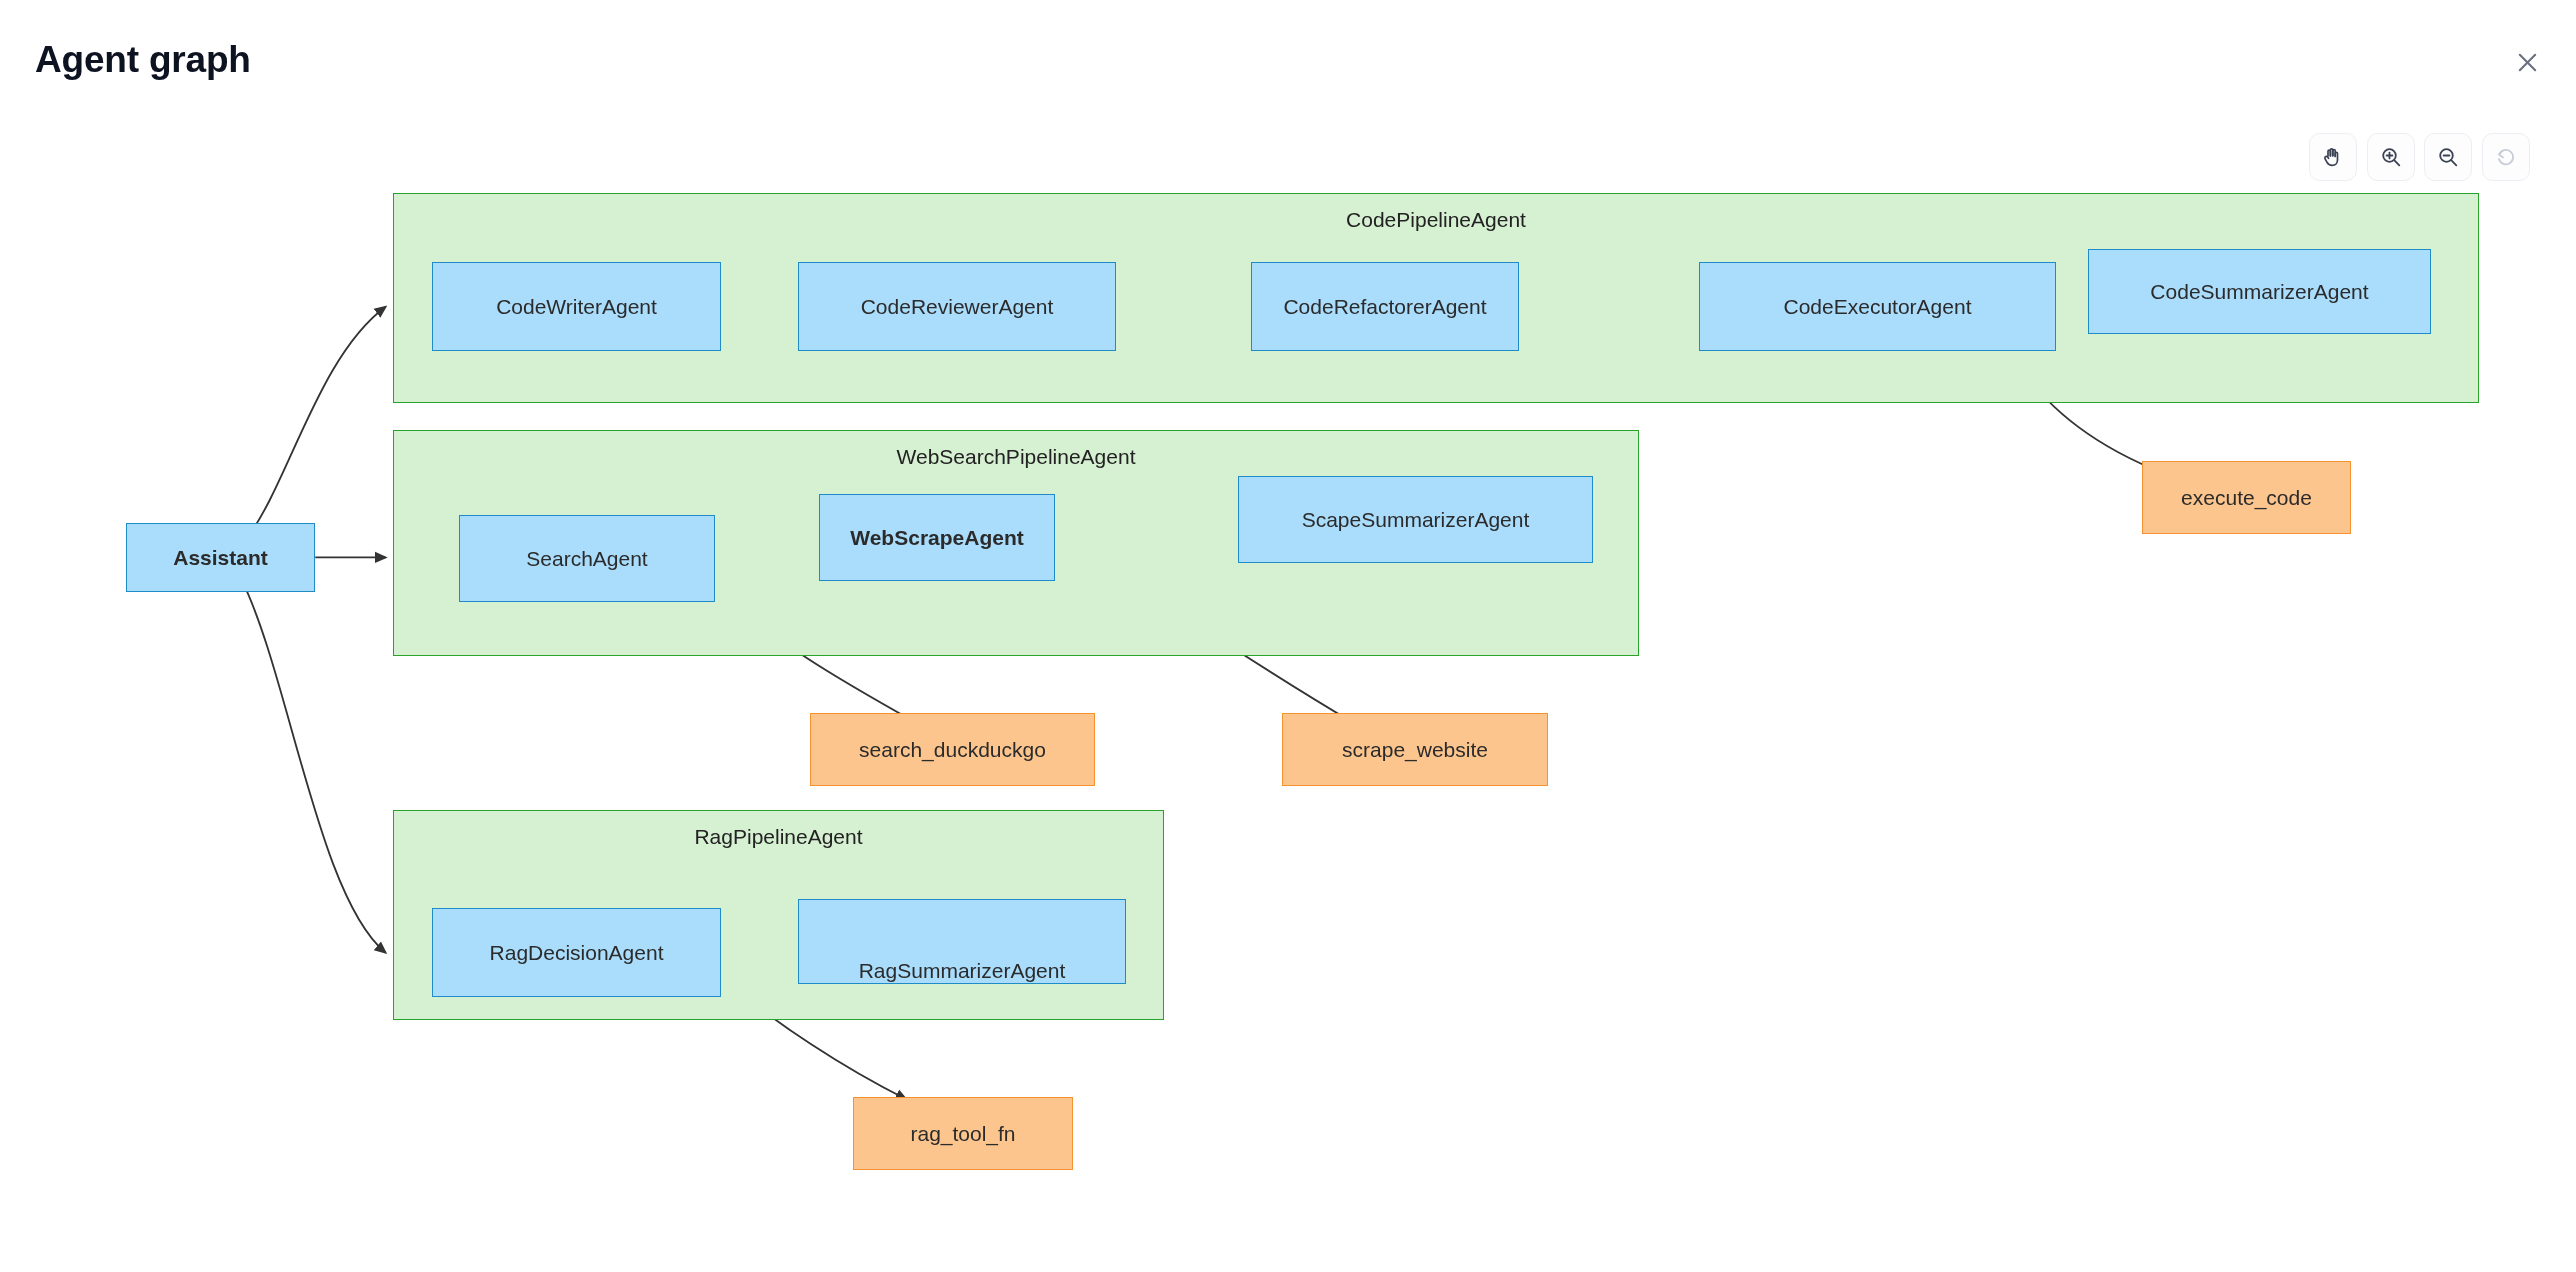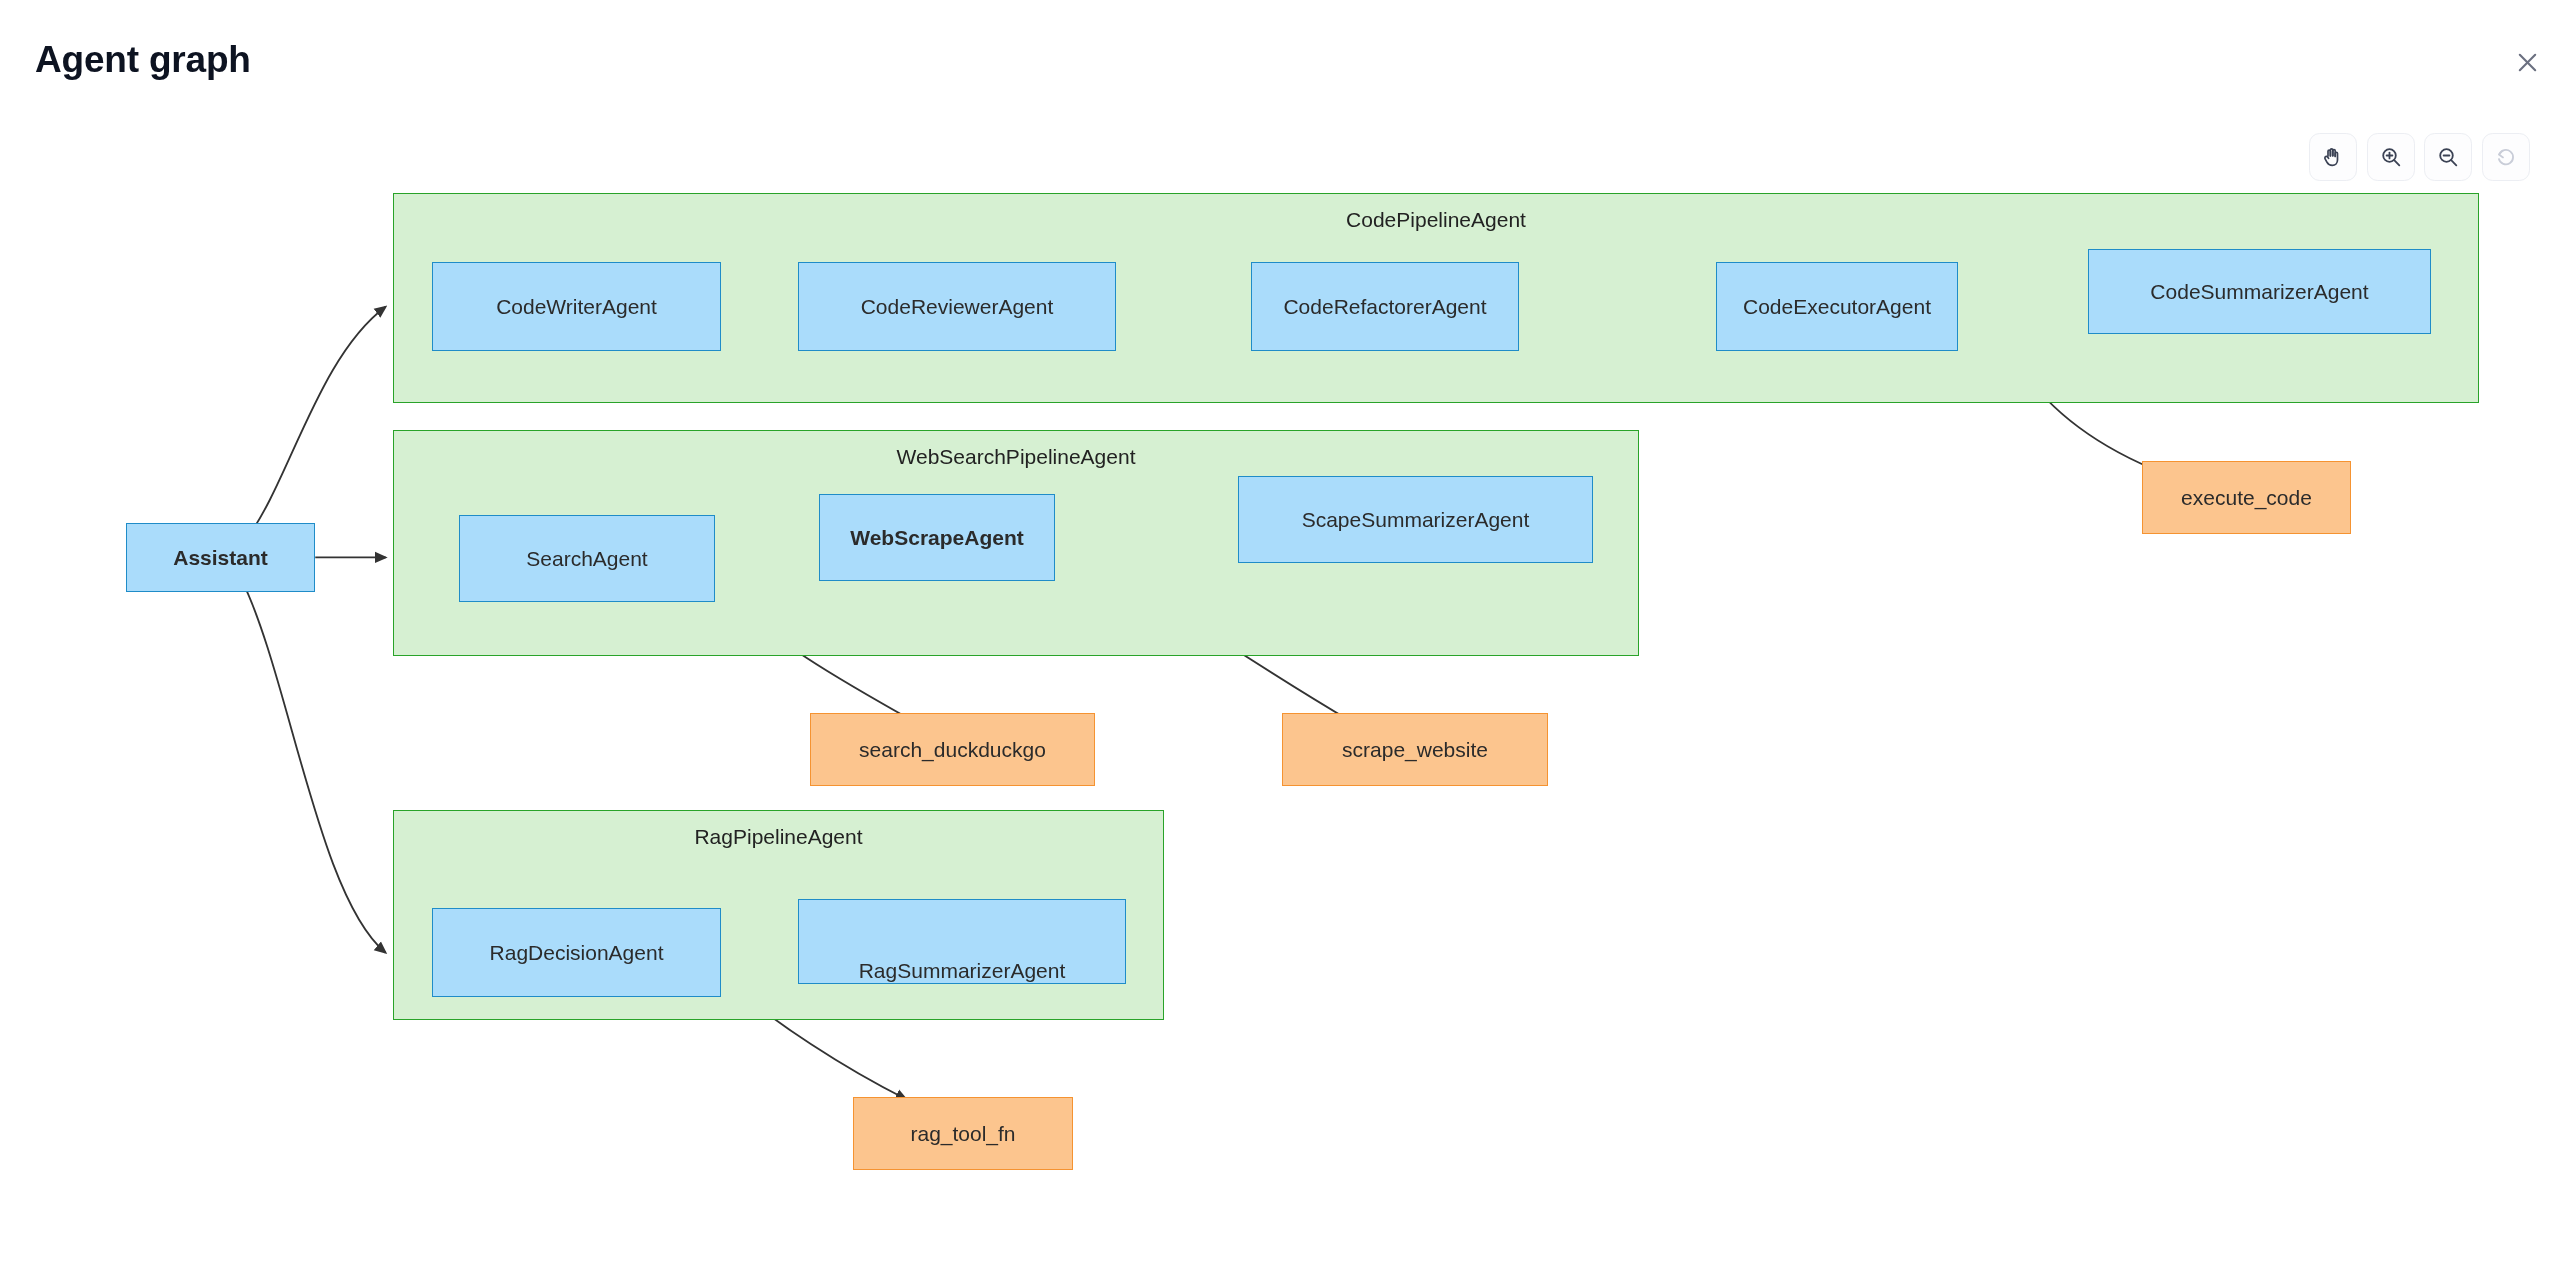--- a/index.html
+++ b/index.html
@@ -265,21 +265,21 @@
     </div>
 
     <div class="node agent" style="left:798px; top:262px; width:318px; height:89px;">
       <span>CodeReviewerAgent</span>
     </div>
 
     <div class="node agent" style="left:1251px; top:262px; width:268px; height:89px;">
       <span>CodeRefactorerAgent</span>
     </div>
 
-    <div class="node agent" style="left:1699px; top:262px; width:242px; height:89px;margin-left:17px;">
+    <div class="node agent" style="left:1699px; top:262px; width:357px; height:89px;">
       <span>CodeExecutorAgent</span>
     </div>
 
     <div class="node agent" style="left:2088px; top:241px; width:343px; height:85px;margin-top:8px;">
       <span>CodeSummarizerAgent</span>
     </div>
 
     <div class="node agent" style="left:459px; top:515px; width:256px; height:87px;">
       <span>SearchAgent</span>
     </div>

